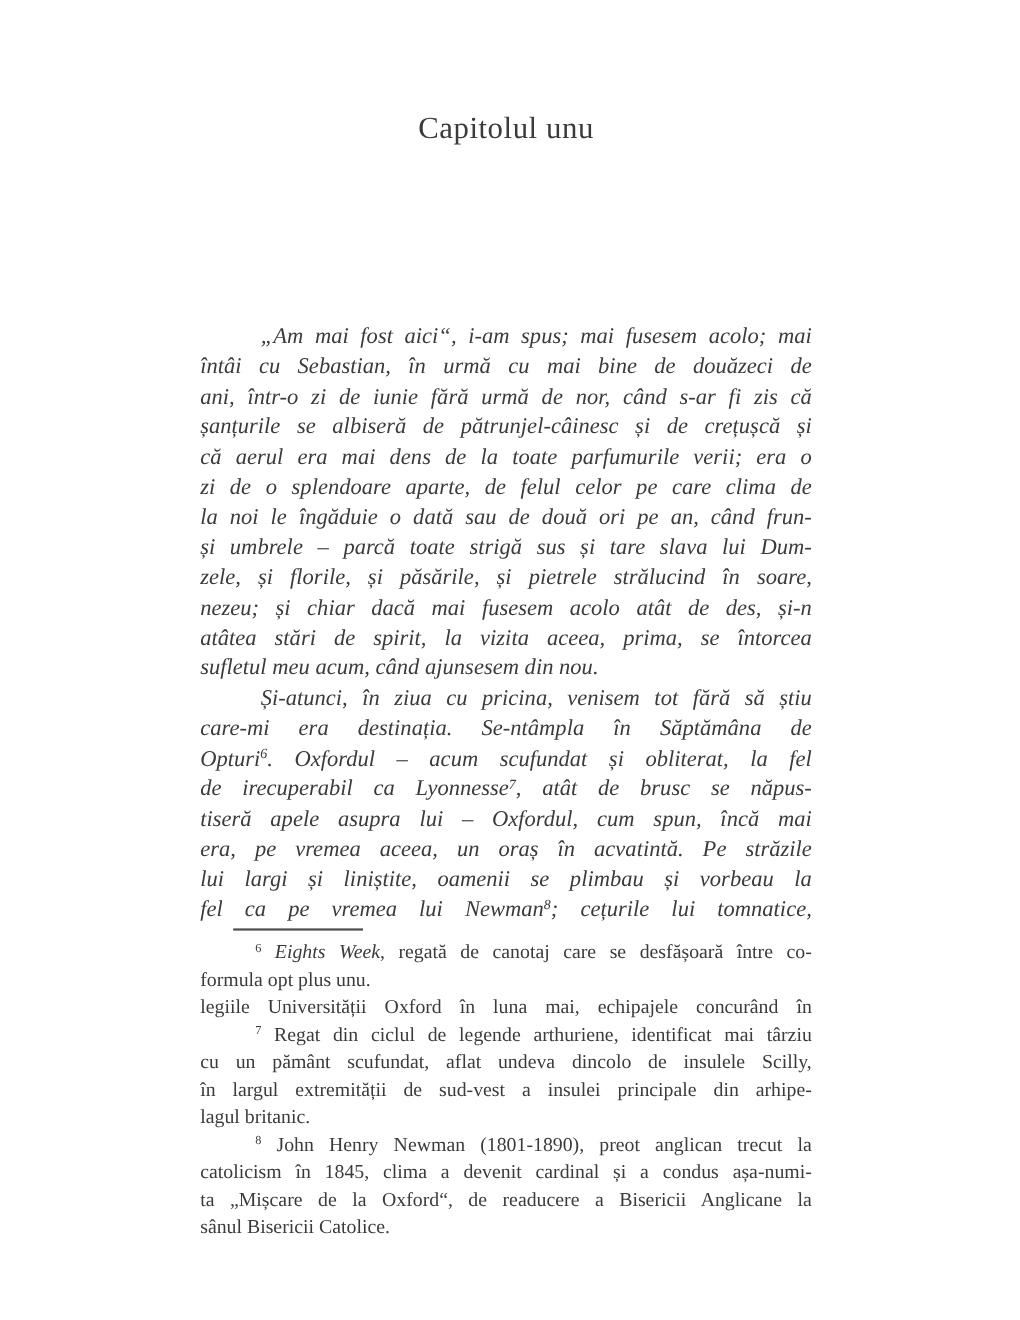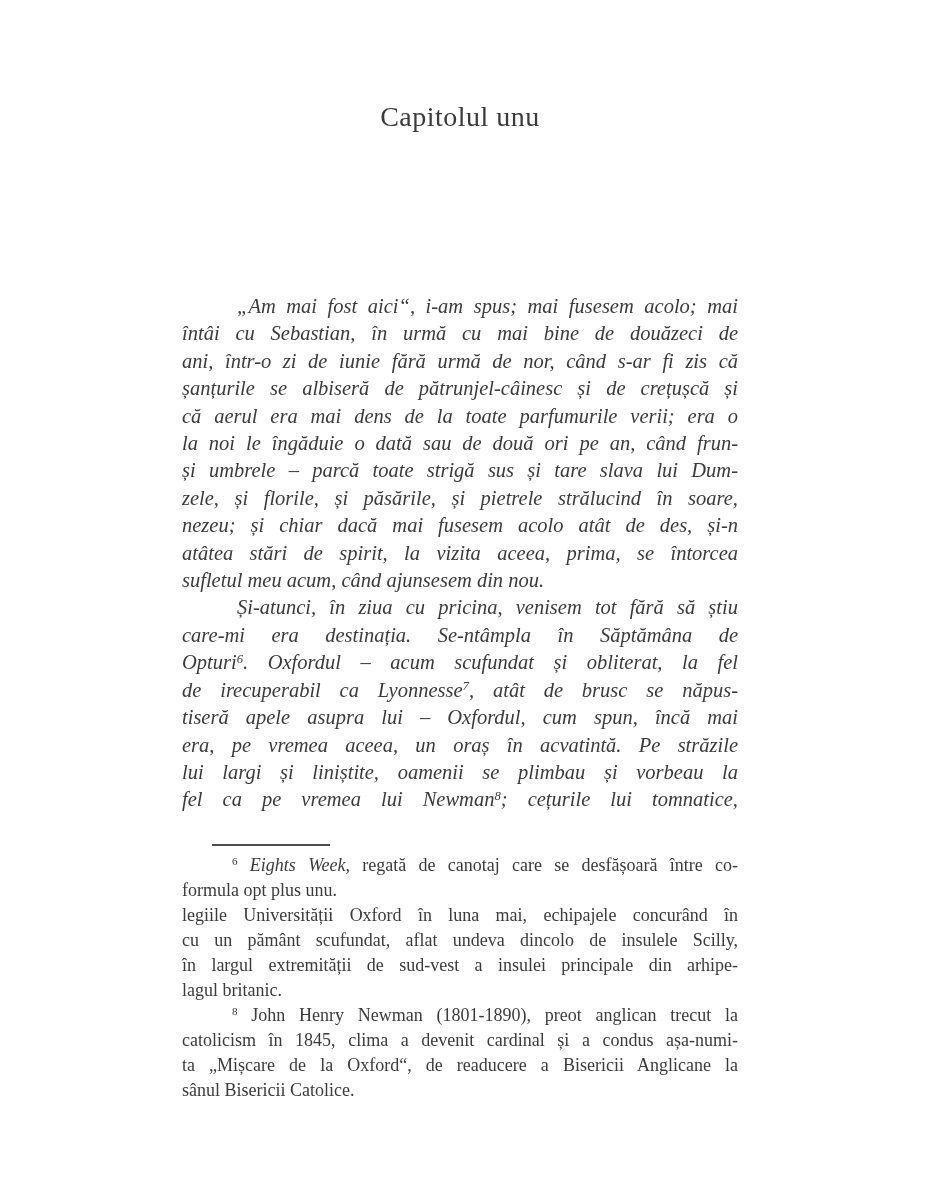--- a/index.html
+++ b/index.html
@@ -78,20 +78,21 @@
 <div class="page">
   <h1 class="chapter-title">Capitolul unu</h1>
 
   <div class="body-text" id="body-text">
       <div>
         <div class="line ind"><span>„Am mai fost aici“, i-am spus; mai fusesem acolo; mai</span></div>
         <div class="line"><span>întâi cu Sebastian, în urmă cu mai bine de douăzeci de</span></div>
         <div class="line"><span>ani, într-o zi de iunie fără urmă de nor, când s-ar fi zis că</span></div>
         <div class="line"><span>șanțurile se albiseră de pătrunjel-câinesc și de crețușcă și</span></div>
         <div class="line"><span>că aerul era mai dens de la toate parfumurile verii; era o</span></div>
+        <div class="line"><span>zi de o splendoare aparte, de felul celor pe care clima de</span></div>
         <div class="line"><span>la noi le îngăduie o dată sau de două ori pe an, când frun-</span></div>
         <div class="line"><span>și umbrele – parcă toate strigă sus și tare slava lui Dum-</span></div>
         <div class="line"><span>zele, și florile, și păsările, și pietrele strălucind în soare,</span></div>
         <div class="line"><span>nezeu; și chiar dacă mai fusesem acolo atât de des, și-n</span></div>
         <div class="line"><span>atâtea stări de spirit, la vizita aceea, prima, se întorcea</span></div>
         <div class="line pend"><span>sufletul meu acum, când ajunsesem din nou.</span></div>
       </div>
       <div>
         <div class="line ind"><span>Și-atunci, în ziua cu pricina, venisem tot fără să știu</span></div>
         <div class="line"><span>care-mi era destinația. Se-ntâmpla în Săptămâna de</span></div>
@@ -106,20 +107,21 @@
 
   <div class="footnotes">
     <div class="fn-rule"></div>
     <div class="fn-body" id="fn-container">
         <div>
           <div class="fnline ind"><sup>6</sup><span> </span><em>Eights Week</em><span>, regată de canotaj care se desfășoară între co-</span></div>
           <div class="fnline pend"><span>formula opt plus unu.</span></div>
           <div class="fnline"><span>legiile Universității Oxford în luna mai, echipajele concurând în</span></div>
         </div>
         <div>
+          <div class="fnline ind"><sup>7</sup><span> Regat din ciclul de legende arthuriene, identificat mai târziu</span></div>
           <div class="fnline"><span>cu un pământ scufundat, aflat undeva dincolo de insulele Scilly,</span></div>
           <div class="fnline"><span>în largul extremității de sud-vest a insulei principale din arhipe-</span></div>
           <div class="fnline pend"><span>lagul britanic.</span></div>
         </div>
         <div>
           <div class="fnline ind"><sup>8</sup><span> John Henry Newman (1801-1890), preot anglican trecut la</span></div>
           <div class="fnline"><span>catolicism în 1845, clima a devenit cardinal și a condus așa-numi-</span></div>
           <div class="fnline"><span>ta „Mișcare de la Oxford“, de readucere a Bisericii Anglicane la</span></div>
           <div class="fnline pend"><span>sânul Bisericii Catolice.</span></div>
         </div>

